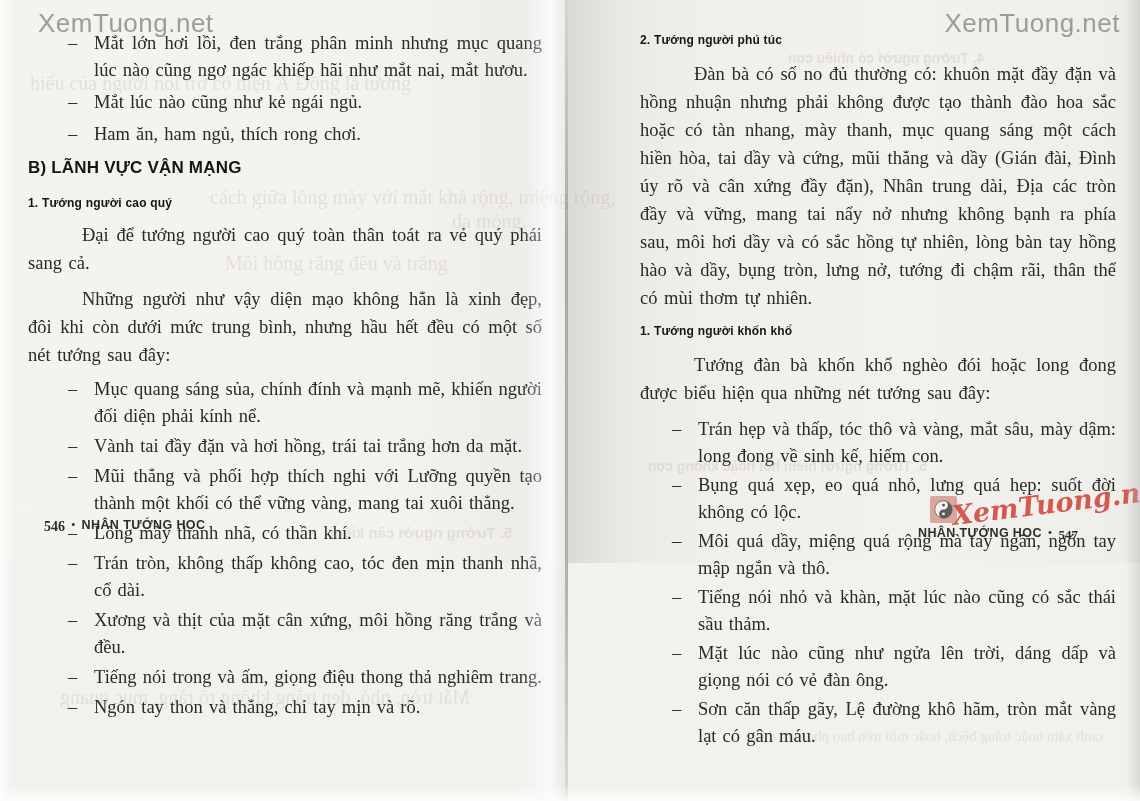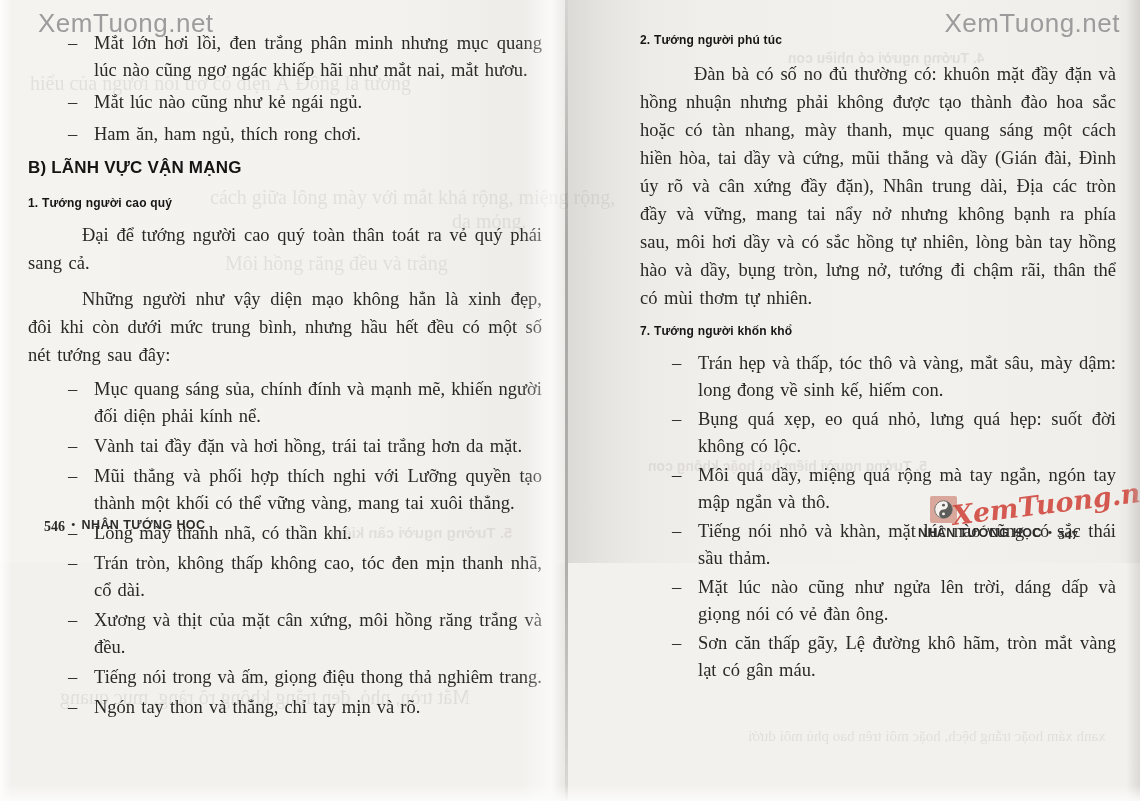--- a/index.html
+++ b/index.html
@@ -136,21 +136,22 @@
     <div class="watermark wm-right">XemTuong.net</div>
 
     <span class="ghost mir bold" style="left:220px;top:50px;font-size:14px;">4. Tướng người có nhiều con</span>
     <span class="ghost mir bold" style="left:80px;top:458px;font-size:14px;">5. Tướng người hiếm hoi hoặc không con</span>
     <span class="ghost mir" style="left:180px;top:728px;font-size:15px;">xanh xám hoặc trắng bệch, hoặc môi trên bao phủ môi dưới</span>
 
     <div class="content">
       <h3 class="sub" style="margin-top:0;">2. Tướng người phú túc</h3>
       <p class="para indent">Đàn bà có số no đủ thường có: khuôn mặt đầy đặn và hồng nhuận nhưng phải không được tạo thành đào hoa sắc hoặc có tàn nhang, mày thanh, mục quang sáng một cách hiền hòa, tai dầy và cứng, mũi thẳng và dầy (Gián đài, Đình úy rõ và cân xứng đầy đặn), Nhân trung dài, Địa các tròn đầy và vững, mang tai nẩy nở nhưng không bạnh ra phía sau, môi hơi dầy và có sắc hồng tự nhiên, lòng bàn tay hồng hào và dầy, bụng tròn, lưng nở, tướng đi chậm rãi, thân thể có mùi thơm tự nhiên.</p>
 
-      <h3 class="sub">7. Tướng người khốn khổ</h3>
+      <h3 class="sub">1. Tướng người khốn khổ</h3>
+      <p class="para indent">Tướng đàn bà khốn khổ nghèo đói hoặc long đong được biểu hiện qua những nét tướng sau đây:</p>
 
       <div class="bullets">
         <div class="bullet"><span class="dash">–</span><span>Trán hẹp và thấp, tóc thô và vàng, mắt sâu, mày dậm: long đong về sinh kế, hiếm con.</span></div>
         <div class="bullet"><span class="dash">–</span><span>Bụng quá xẹp, eo quá nhỏ, lưng quá hẹp: suốt đời không có lộc.</span></div>
         <div class="bullet"><span class="dash">–</span></div>
         <div class="bullet"><span class="dash">–</span><span>Môi quá dầy, miệng quá rộng mà tay ngắn, ngón tay mập ngắn và thô.</span></div>
         <div class="bullet"><span class="dash">–</span><span>Tiếng nói nhỏ và khàn, mặt lúc nào cũng có sắc thái sầu thảm.</span></div>
         <div class="bullet"><span class="dash">–</span><span>Mặt lúc nào cũng như ngửa lên trời, dáng dấp và giọng nói có vẻ đàn ông.</span></div>
         <div class="bullet"><span class="dash">–</span><span>Sơn căn thấp gãy, Lệ đường khô hãm, tròn mắt vàng lạt có gân máu.</span></div>
       </div>

